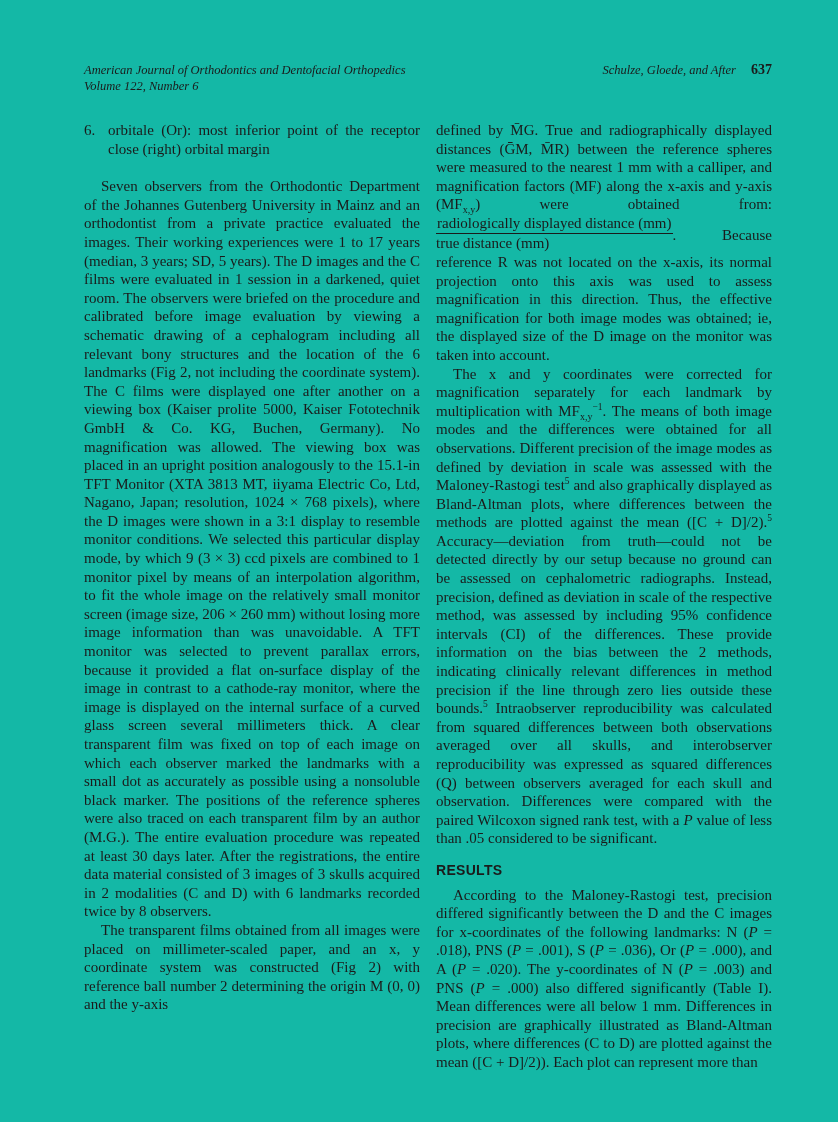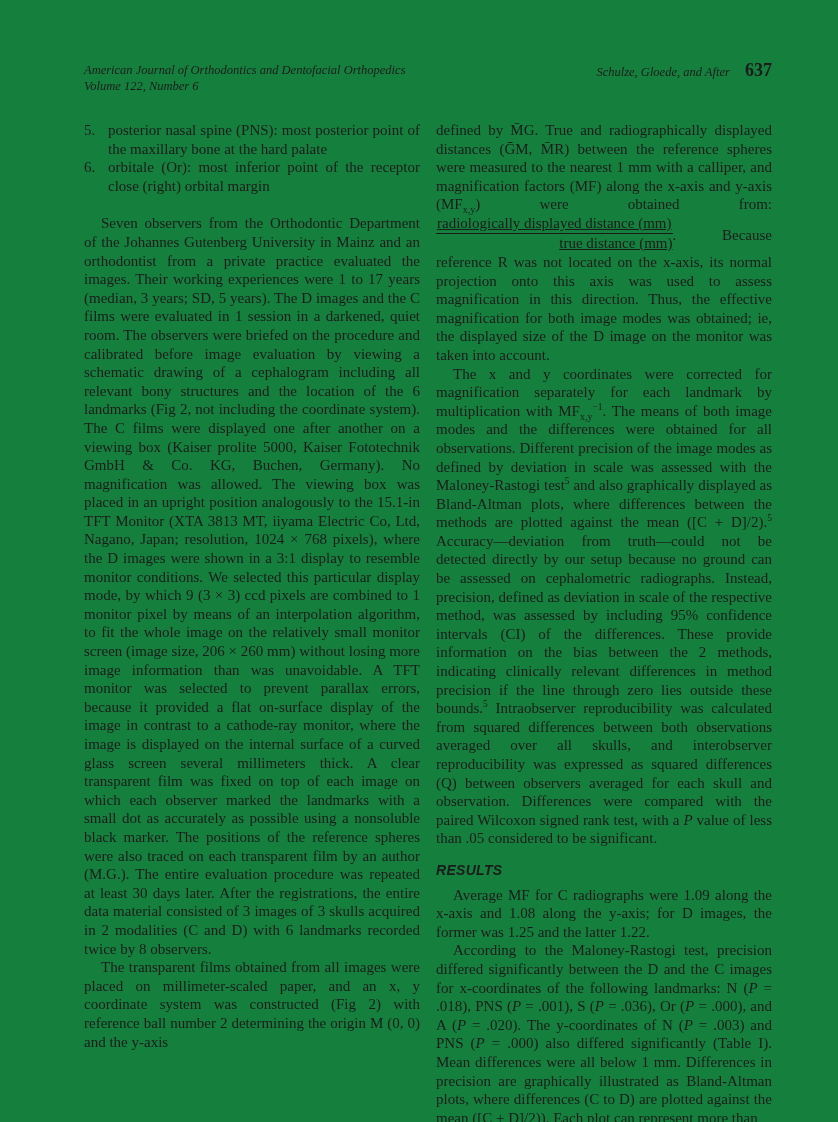--- a/index.html
+++ b/index.html
@@ -1,20 +1,20 @@
 <!DOCTYPE html>
 <html><head>
 <meta charset="utf-8">
 <style>
   html, body { margin: 0; padding: 0; background: #e8e8e8; }
   #page {
     position: relative;
     width: 838px;
     height: 1122px;
-    background: #15803d;
+    background: #14b8a6;
     font-family: "Liberation Serif", "DejaVu Serif", serif;
     color: #1b1b1b;
     overflow: hidden;
   }
   .header {
     position: absolute;
     left: 84px;
     top: 62px;
     width: 688px;
     display: flex;
@@ -22,21 +22,21 @@
     align-items: flex-start;
     font-size: 12.5px;
     line-height: 16px;
   }
   .header .journal-block { font-style: italic; }
   .header .right-block { white-space: nowrap; }
   .header .authors { font-style: italic; }
   .header .pagenum {
     font-style: normal;
     font-weight: bold;
-    font-size: 18px;
+    font-size: 14px;
     margin-left: 12px;
   }
   .columns {
     position: absolute;
     left: 84px;
     top: 121px;
     width: 688px;
     display: flex;
     gap: 16px;
   }
@@ -62,40 +62,38 @@
     line-height: 0;
   }
   .sub {
     font-size: 10px;
     vertical-align: sub;
     line-height: 0;
   }
   .i { font-style: italic; }
   .frac {
     display: inline-block;
-    text-align: right;
+    text-align: left;
     vertical-align: -42%;
     line-height: 19px;
-    text-decoration: underline;
   }
   .frac .num {
     display: block;
     border-bottom: 1.3px solid #1b1b1b;
     padding: 0 1px;
   }
   .frac .den { display: block; }
   .results-heading {
     margin: 13px 0 6px 0;
     font-family: "Liberation Sans", "DejaVu Sans", sans-serif;
     font-weight: bold;
     font-size: 14px;
     letter-spacing: 0.3px;
     text-align: left;
     text-indent: 0;
-    font-style: italic;
   }
 </style>
 </head>
 <body>
 
 <div id="page" data-name="page-container">
 
   <div class="header" data-name="journal-header">
     <div class="journal-block" data-name="journal-title-block">
       <div data-name="journal-title">American Journal of Orthodontics and Dentofacial Orthopedics</div>
@@ -104,35 +102,33 @@
     <div class="right-block" data-name="running-head-block">
       <span class="authors" data-name="authors-running-head">Schulze, Gloede, and After</span>
       <span class="pagenum" data-name="page-number">637</span>
     </div>
   </div>
 
   <div class="columns" data-name="article-body">
 
     <div class="col" data-name="left-column">
       <div data-name="landmark-list">
-          <div class="list-item" data-name="list-item"><span class="num">5.</span>posterior nasal spine (PNS): most posterior point of the maxillary bone at the hard palate</div>
           <div class="list-item" data-name="list-item"><span class="num">6.</span>orbitale (Or): most inferior point of the receptor close (right) orbital margin</div>
         </div>
       <div data-name="left-paragraphs">
           <p class="para indent" data-name="paragraph"><span>Seven observers from the Orthodontic Department of the Johannes Gutenberg University in Mainz and an orthodontist from a private practice evaluated the images. Their working experiences were 1 to 17 years (median, 3 years; SD, 5 years). The D images and the C films were evaluated in 1 session in a darkened, quiet room. The observers were briefed on the procedure and calibrated before image evaluation by viewing a schematic drawing of a cephalogram including all relevant bony structures and the location of the 6 landmarks (Fig 2, not including the coordinate system). The C films were displayed one after another on a viewing box (Kaiser prolite 5000, Kaiser Fototechnik GmbH &amp; Co. KG, Buchen, Germany). No magnification was allowed. The viewing box was placed in an upright position analogously to the 15.1-in TFT Monitor (XTA 3813 MT, iiyama Electric Co, Ltd, Nagano, Japan; resolution, 1024 × 768 pixels), where the D images were shown in a 3:1 display to resemble monitor conditions. We selected this particular display mode, by which 9 (3 × 3) ccd pixels are combined to 1 monitor pixel by means of an interpolation algorithm, to fit the whole image on the relatively small monitor screen (image size, 206 × 260 mm) without losing more image information than was unavoidable. A TFT monitor was selected to prevent parallax errors, because it provided a flat on-surface display of the image in contrast to a cathode-ray monitor, where the image is displayed on the internal surface of a curved glass screen several millimeters thick. A clear transparent film was fixed on top of each image on which each observer marked the landmarks with a small dot as accurately as possible using a nonsoluble black marker. The positions of the reference spheres were also traced on each transparent film by an author (M.G.). The entire evaluation procedure was repeated at least 30 days later. After the registrations, the entire data material consisted of 3 images of 3 skulls acquired in 2 modalities (C and D) with 6 landmarks recorded twice by 8 observers.</span></p>
           <p class="para indent" data-name="paragraph"><span>The transparent films obtained from all images were placed on millimeter-scaled paper, and an x, y coordinate system was constructed (Fig 2) with reference ball number 2 determining the origin M (0, 0) and the y-axis</span></p>
         </div>
     </div>
 
     <div class="col" data-name="right-column">
       <div data-name="right-paragraphs-top">
           <p class="para" data-name="paragraph"><span>defined by M̄G. True and radiographically displayed distances (ḠM, M̄R) between the reference spheres were measured to the nearest 1 mm with a calliper, and magnification factors (MF) along the x-axis and y-axis (MF</span><span class="sub">x,y</span><span>) were obtained from: </span><span class="frac" data-name="fraction-formula"><span class="num">radiologically displayed distance (mm)</span><span class="den">true distance (mm)</span></span><span>. Because reference R was not located on the x-axis, its normal projection onto this axis was used to assess magnification in this direction. Thus, the effective magnification for both image modes was obtained; ie, the displayed size of the D image on the monitor was taken into account.</span></p>
           <p class="para indent" data-name="paragraph"><span>The x and y coordinates were corrected for magnification separately for each landmark by multiplication with MF</span><span class="sub">x,y</span><span class="sup">−1</span><span>. The means of both image modes and the differences were obtained for all observations. Different precision of the image modes as defined by deviation in scale was assessed with the Maloney-Rastogi test</span><span class="sup">5</span><span> and also graphically displayed as Bland-Altman plots, where differences between the methods are plotted against the mean ([C + D]/2).</span><span class="sup">5</span><span> Accuracy—deviation from truth—could not be detected directly by our setup because no ground can be assessed on cephalometric radiographs. Instead, precision, defined as deviation in scale of the respective method, was assessed by including 95% confidence intervals (CI) of the differences. These provide information on the bias between the 2 methods, indicating clinically relevant differences in method precision if the line through zero lies outside these bounds.</span><span class="sup">5</span><span> Intraobserver reproducibility was calculated from squared differences between both observations averaged over all skulls, and interobserver reproducibility was expressed as squared differences (Q) between observers averaged for each skull and observation. Differences were compared with the paired Wilcoxon signed rank test, with a </span><span class="i">P</span><span> value of less than .05 considered to be significant.</span></p>
         </div>
       <h2 class="results-heading" data-name="results-heading">RESULTS</h2>
       <div data-name="right-paragraphs-results">
-          <p class="para indent" data-name="paragraph"><span>Average MF for C radiographs were 1.09 along the x-axis and 1.08 along the y-axis; for D images, the former was 1.25 and the latter 1.22.</span></p>
           <p class="para indent" data-name="paragraph"><span>According to the Maloney-Rastogi test, precision differed significantly between the D and the C images for x-coordinates of the following landmarks: N (</span><span class="i">P</span><span> = .018), PNS (</span><span class="i">P</span><span> = .001), S (</span><span class="i">P</span><span> = .036), Or (</span><span class="i">P</span><span> = .000), and A (</span><span class="i">P</span><span> = .020). The y-coordinates of N (</span><span class="i">P</span><span> = .003) and PNS (</span><span class="i">P</span><span> = .000) also differed significantly (Table I). Mean differences were all below 1 mm. Differences in precision are graphically illustrated as Bland-Altman plots, where differences (C to D) are plotted against the mean ([C + D]/2)). Each plot can represent more than</span></p>
         </div>
     </div>
 
   </div>
 </div>
 
 </body></html>

